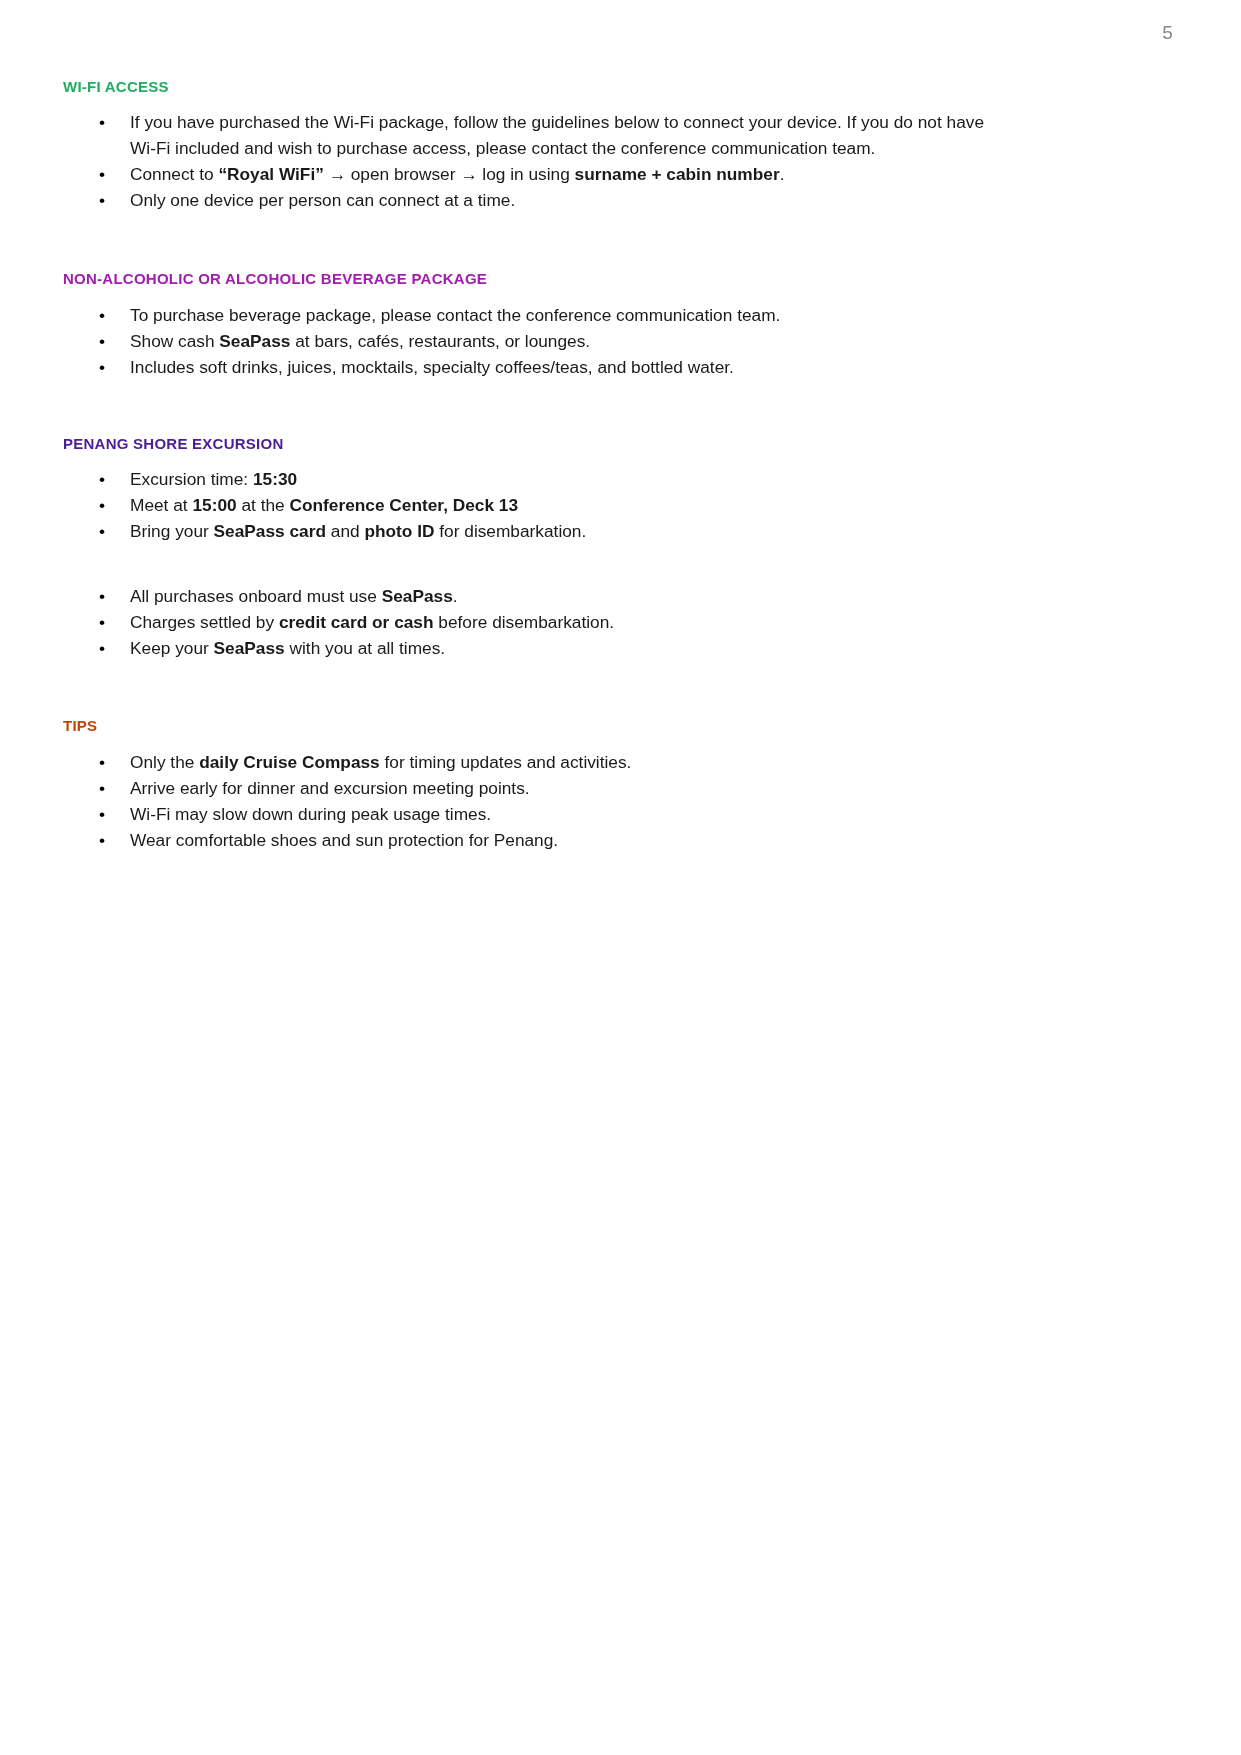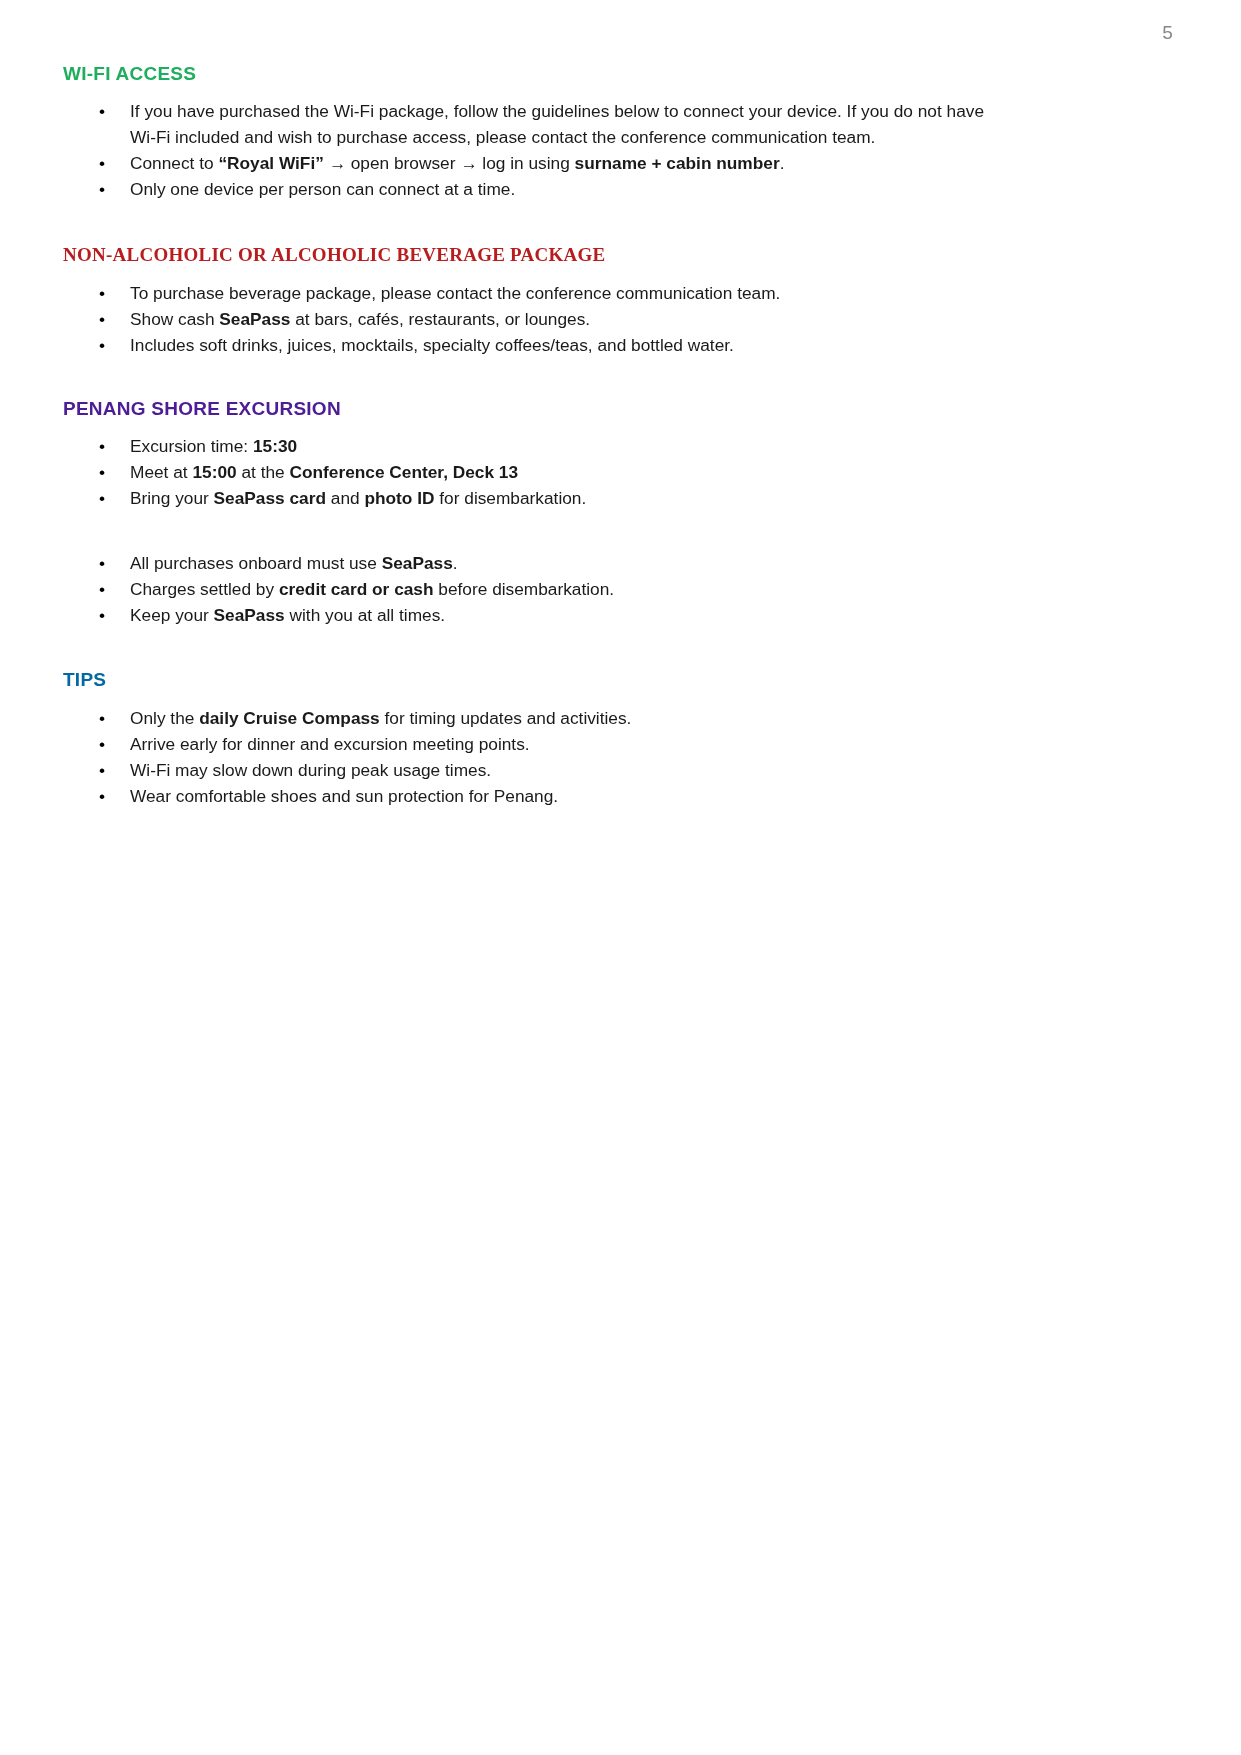--- a/index.html
+++ b/index.html
@@ -41,24 +41,24 @@
     width: 1000px;
   }
 
   .section {
     margin-bottom: 0;
   }
 
   .section-heading {
     color: #1FAD5E;
     font-weight: bold;
-    font-size: 19px;
+    font-size: 15px;
     letter-spacing: 0.25px;
     line-height: 1.25;
-    margin: 0 0 0 0;
+    margin: 16px 0 0 0;
     font-family: "Liberation Sans", sans-serif;
     text-transform: none;
   }
 
   .bullet-list {
     list-style: none;
     margin: 0;
     padding: 0;
   }
 
@@ -124,21 +124,21 @@
         <li class="bullet-item">
           <span class="bullet-dot">•</span>
           <span class="runs"><span>Only one device per person can connect at a time.</span></span>
         </li>
       </ul>
     </div>
 
     <div class="gap-after-list-1"></div>
 
     <div class="section sec-beverage">
-      <div class="section-heading" style="color: #b91c1c; font-family: Liberation Serif, serif;">NON-ALCOHOLIC OR ALCOHOLIC BEVERAGE PACKAGE</div>
+      <div class="section-heading" style="color: #a21caf;">NON-ALCOHOLIC OR ALCOHOLIC BEVERAGE PACKAGE</div>
       <ul class="bullet-list">
         <li class="bullet-item">
           <span class="bullet-dot">•</span>
           <span class="runs"><span>To purchase beverage package, please contact the conference communication team.</span></span>
         </li>
         <li class="bullet-item">
           <span class="bullet-dot">•</span>
           <span class="runs"><span>Show cash </span><b>SeaPass</b><span> at bars, cafés, restaurants, or lounges.</span></span>
         </li>
         <li class="bullet-item">
@@ -183,21 +183,21 @@
         <li class="bullet-item">
           <span class="bullet-dot">•</span>
           <span class="runs"><span>Keep your </span><b>SeaPass</b><span> with you at all times.</span></span>
         </li>
       </ul>
     </div>
 
     <div class="gap-after-list-4"></div>
 
     <div class="section sec-tips">
-      <div class="section-heading" style="color: #0369a1;">TIPS</div>
+      <div class="section-heading" style="color: #c2410c;">TIPS</div>
       <ul class="bullet-list">
         <li class="bullet-item">
           <span class="bullet-dot">•</span>
           <span class="runs"><span>Only the </span><b>daily Cruise Compass</b><span> for timing updates and activities.</span></span>
         </li>
         <li class="bullet-item">
           <span class="bullet-dot">•</span>
           <span class="runs"><span>Arrive early for dinner and excursion meeting points.</span></span>
         </li>
         <li class="bullet-item">

